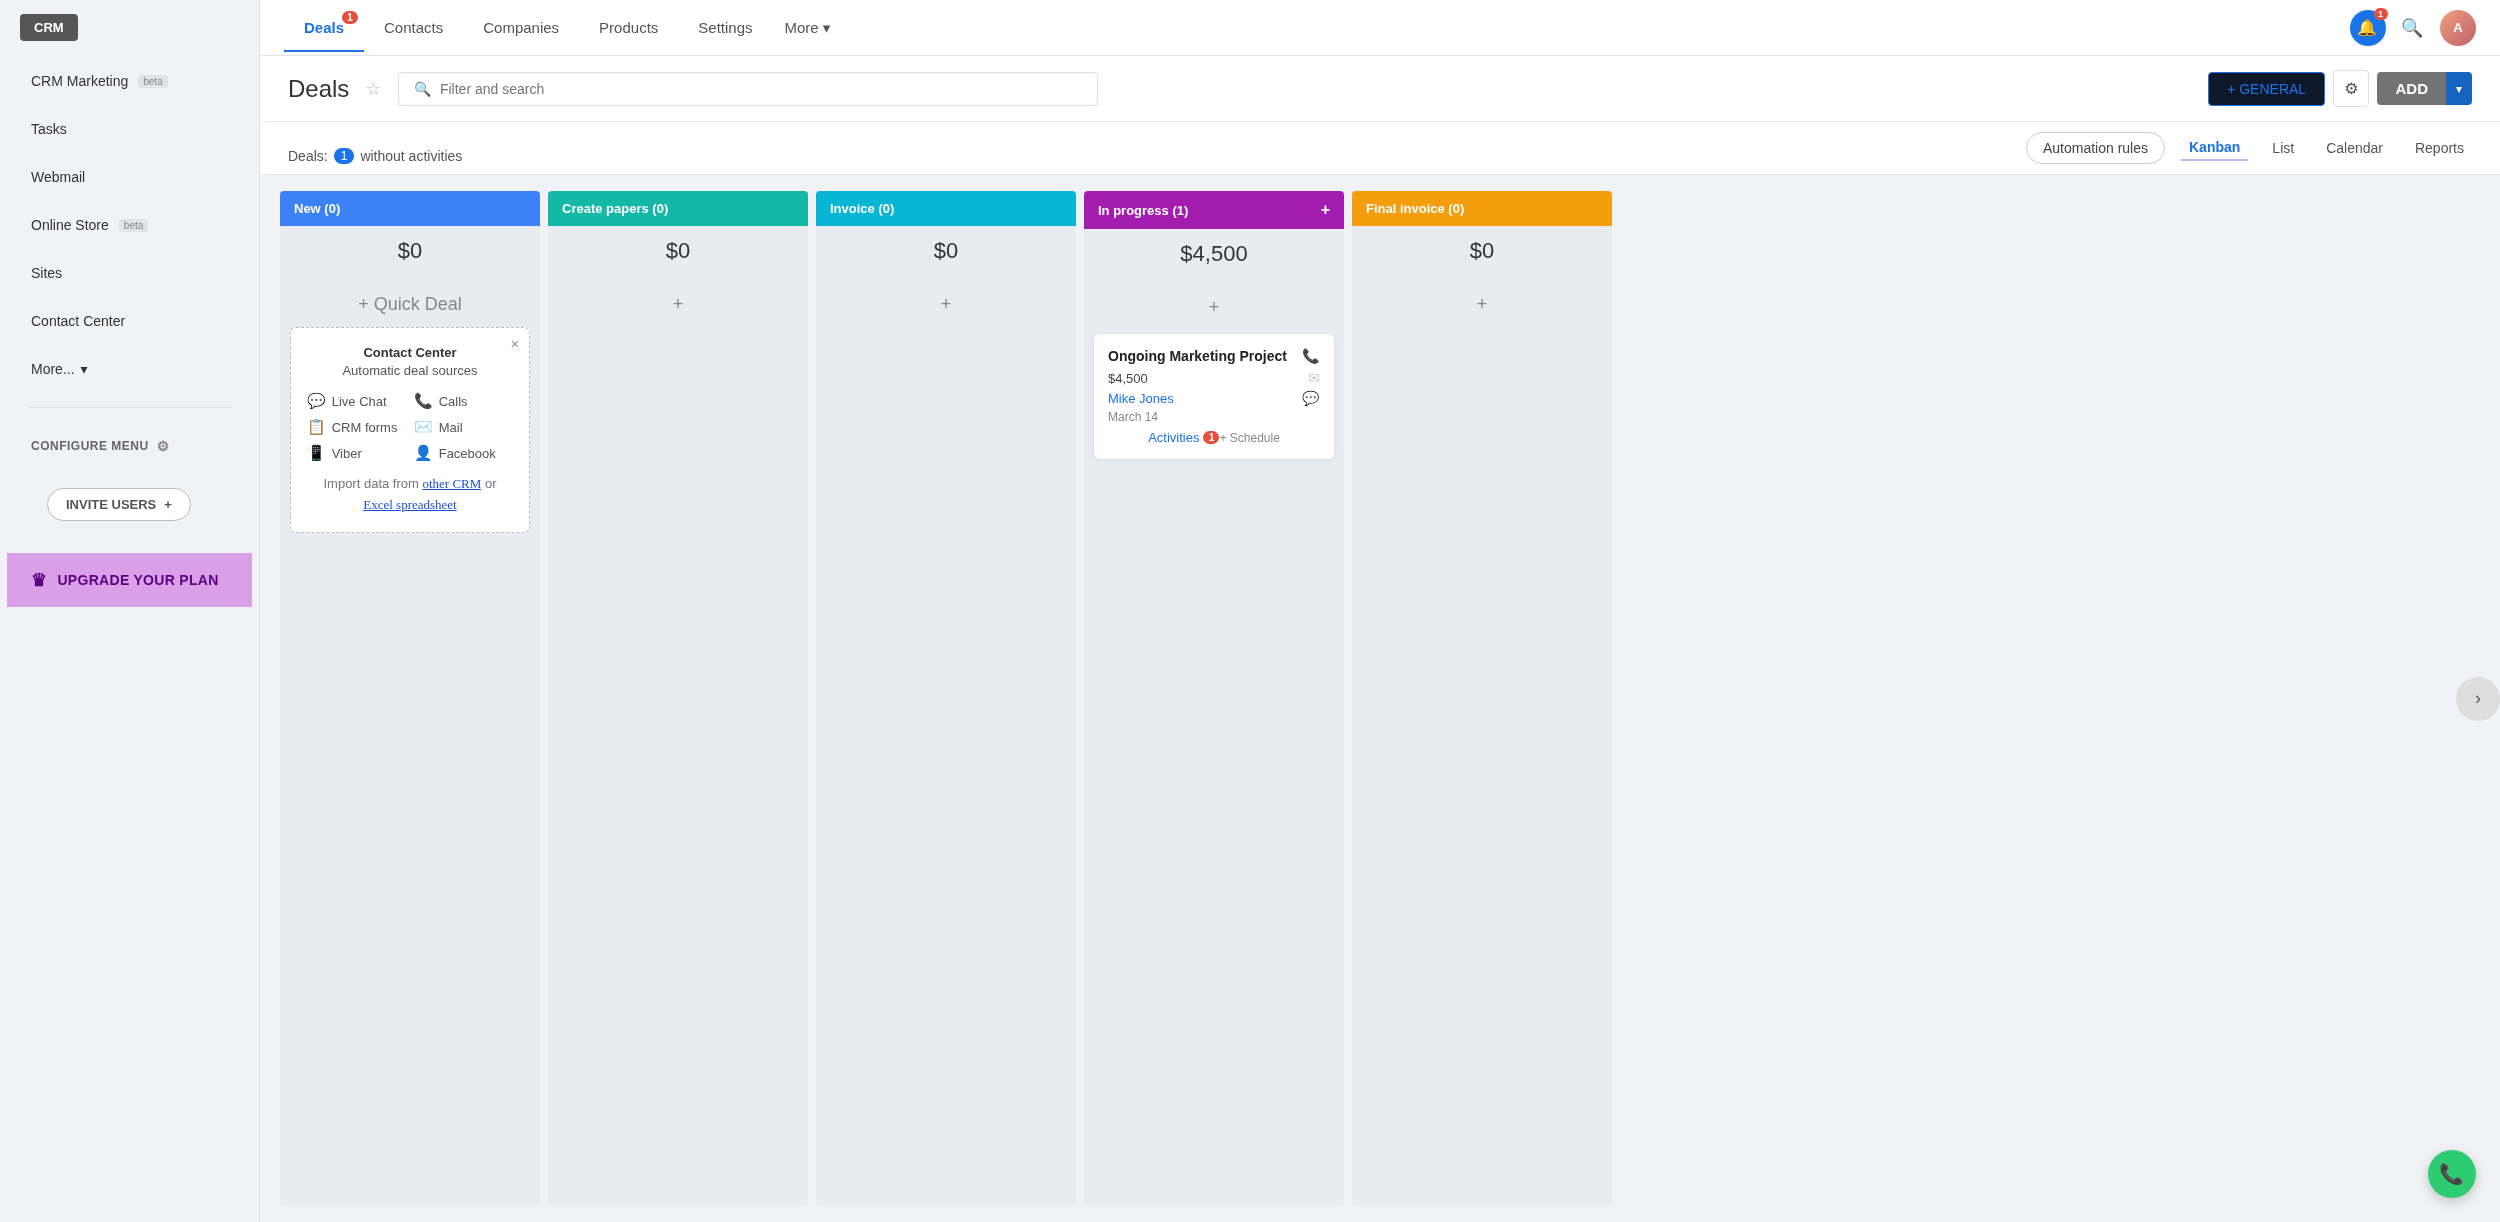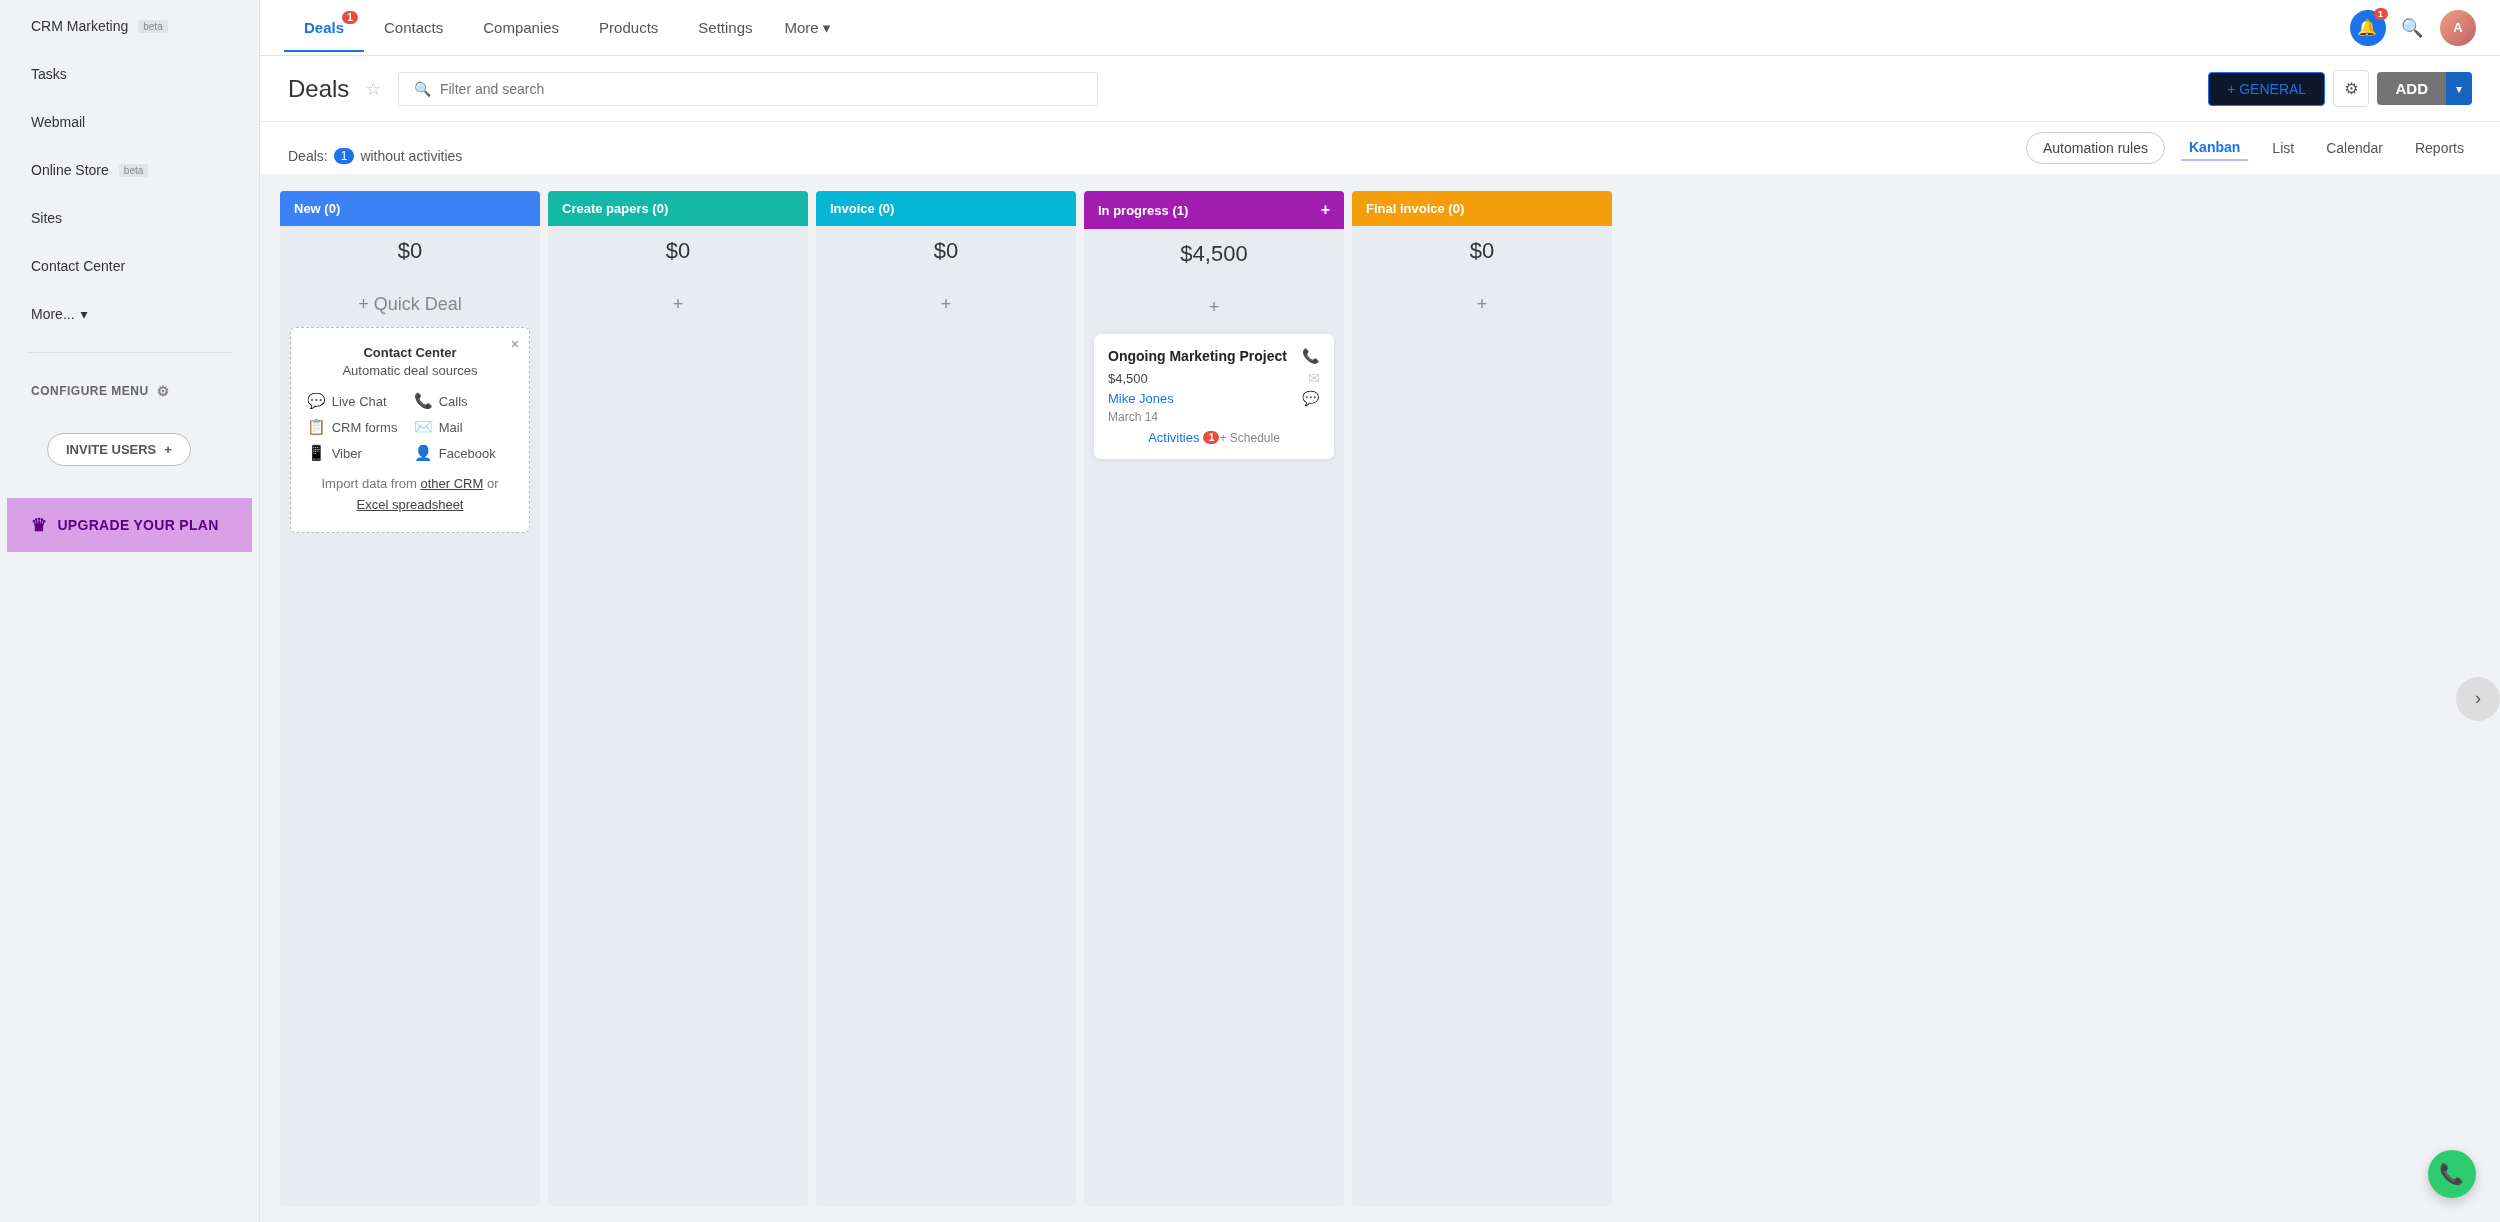--- a/index.html
+++ b/index.html
@@ -77,21 +77,21 @@
 
     
     .popup-card { background: #fff; border: 1.5px dashed #bbb; border-radius: 6px; padding: 16px; position: relative; margin-top: 4px; }
     .popup-close { position: absolute; top: 8px; right: 10px; color: #888; cursor: pointer; font-size: 14px; }
     .popup-title { text-align: center; font-size: 13px; color: #555; margin-bottom: 12px; line-height: 1.4; }
     .popup-title strong { color: #333; }
     .popup-sources { display: grid; grid-template-columns: 1fr 1fr; gap: 8px; margin-bottom: 12px; }
     .popup-source-item { display: flex; align-items: center; gap: 6px; font-size: 13px; color: #555; }
     .source-icon { font-size: 15px; color: #888; }
     .popup-import { text-align: center; font-size: 13px; color: #777; margin-top: 10px; line-height: 1.6; }
-    .popup-import a { color: #404040; text-decoration: underline; cursor: pointer; }
+    .popup-import a { color: #1d4ed8; text-decoration: underline; cursor: pointer; font-family: Liberation Serif, serif; }
 
     
     .deal-card { background: #fff; border-radius: 6px; padding: 14px; margin-top: 8px; box-shadow: 0 1px 4px rgba(0,0,0,0.08); }
     .deal-card-title { font-size: 14px; font-weight: 600; color: #222; margin-bottom: 6px; display: flex; align-items: center; justify-content: space-between; }
     .deal-card-amount { font-size: 13px; color: #444; margin-bottom: 4px; display: flex; align-items: center; justify-content: space-between; }
     .deal-card-person { font-size: 13px; color: #1a73e8; margin-bottom: 4px; display: flex; align-items: center; justify-content: space-between; }
     .deal-card-date { font-size: 12px; color: #888; margin-bottom: 6px; }
     .deal-card-footer { display: flex; align-items: center; justify-content: center; }
     .activities-link { font-size: 13px; color: #1a73e8; cursor: pointer; display: flex; align-items: center; gap: 4px; }
     .activities-badge { background: #e74c3c; color: #fff; font-size: 10px; font-weight: bold; padding: 1px 5px; border-radius: 10px; min-width: 16px; text-align: center; display: inline-block; }
@@ -108,20 +108,23 @@
     .kanban-board::-webkit-scrollbar { height: 6px; }
     .kanban-board::-webkit-scrollbar-track { background: #e0e4e8; }
     .kanban-board::-webkit-scrollbar-thumb { background: #bbb; border-radius: 3px; }
   </style>
 </head>
 <body>
 
 <div class="app-container">
 
   <div class="sidebar">
+    <div class="sidebar-logo">
+      <span class="crm-badge">CRM</span>
+    </div>
     <nav class="sidebar-nav">
       <div class="sidebar-item">
         <span>CRM Marketing</span>
         <span class="beta-badge">beta</span>
       </div>
       <div class="sidebar-item">
         <span>Tasks</span>
       </div>
       <div class="sidebar-item">
         <span>Webmail</span>

